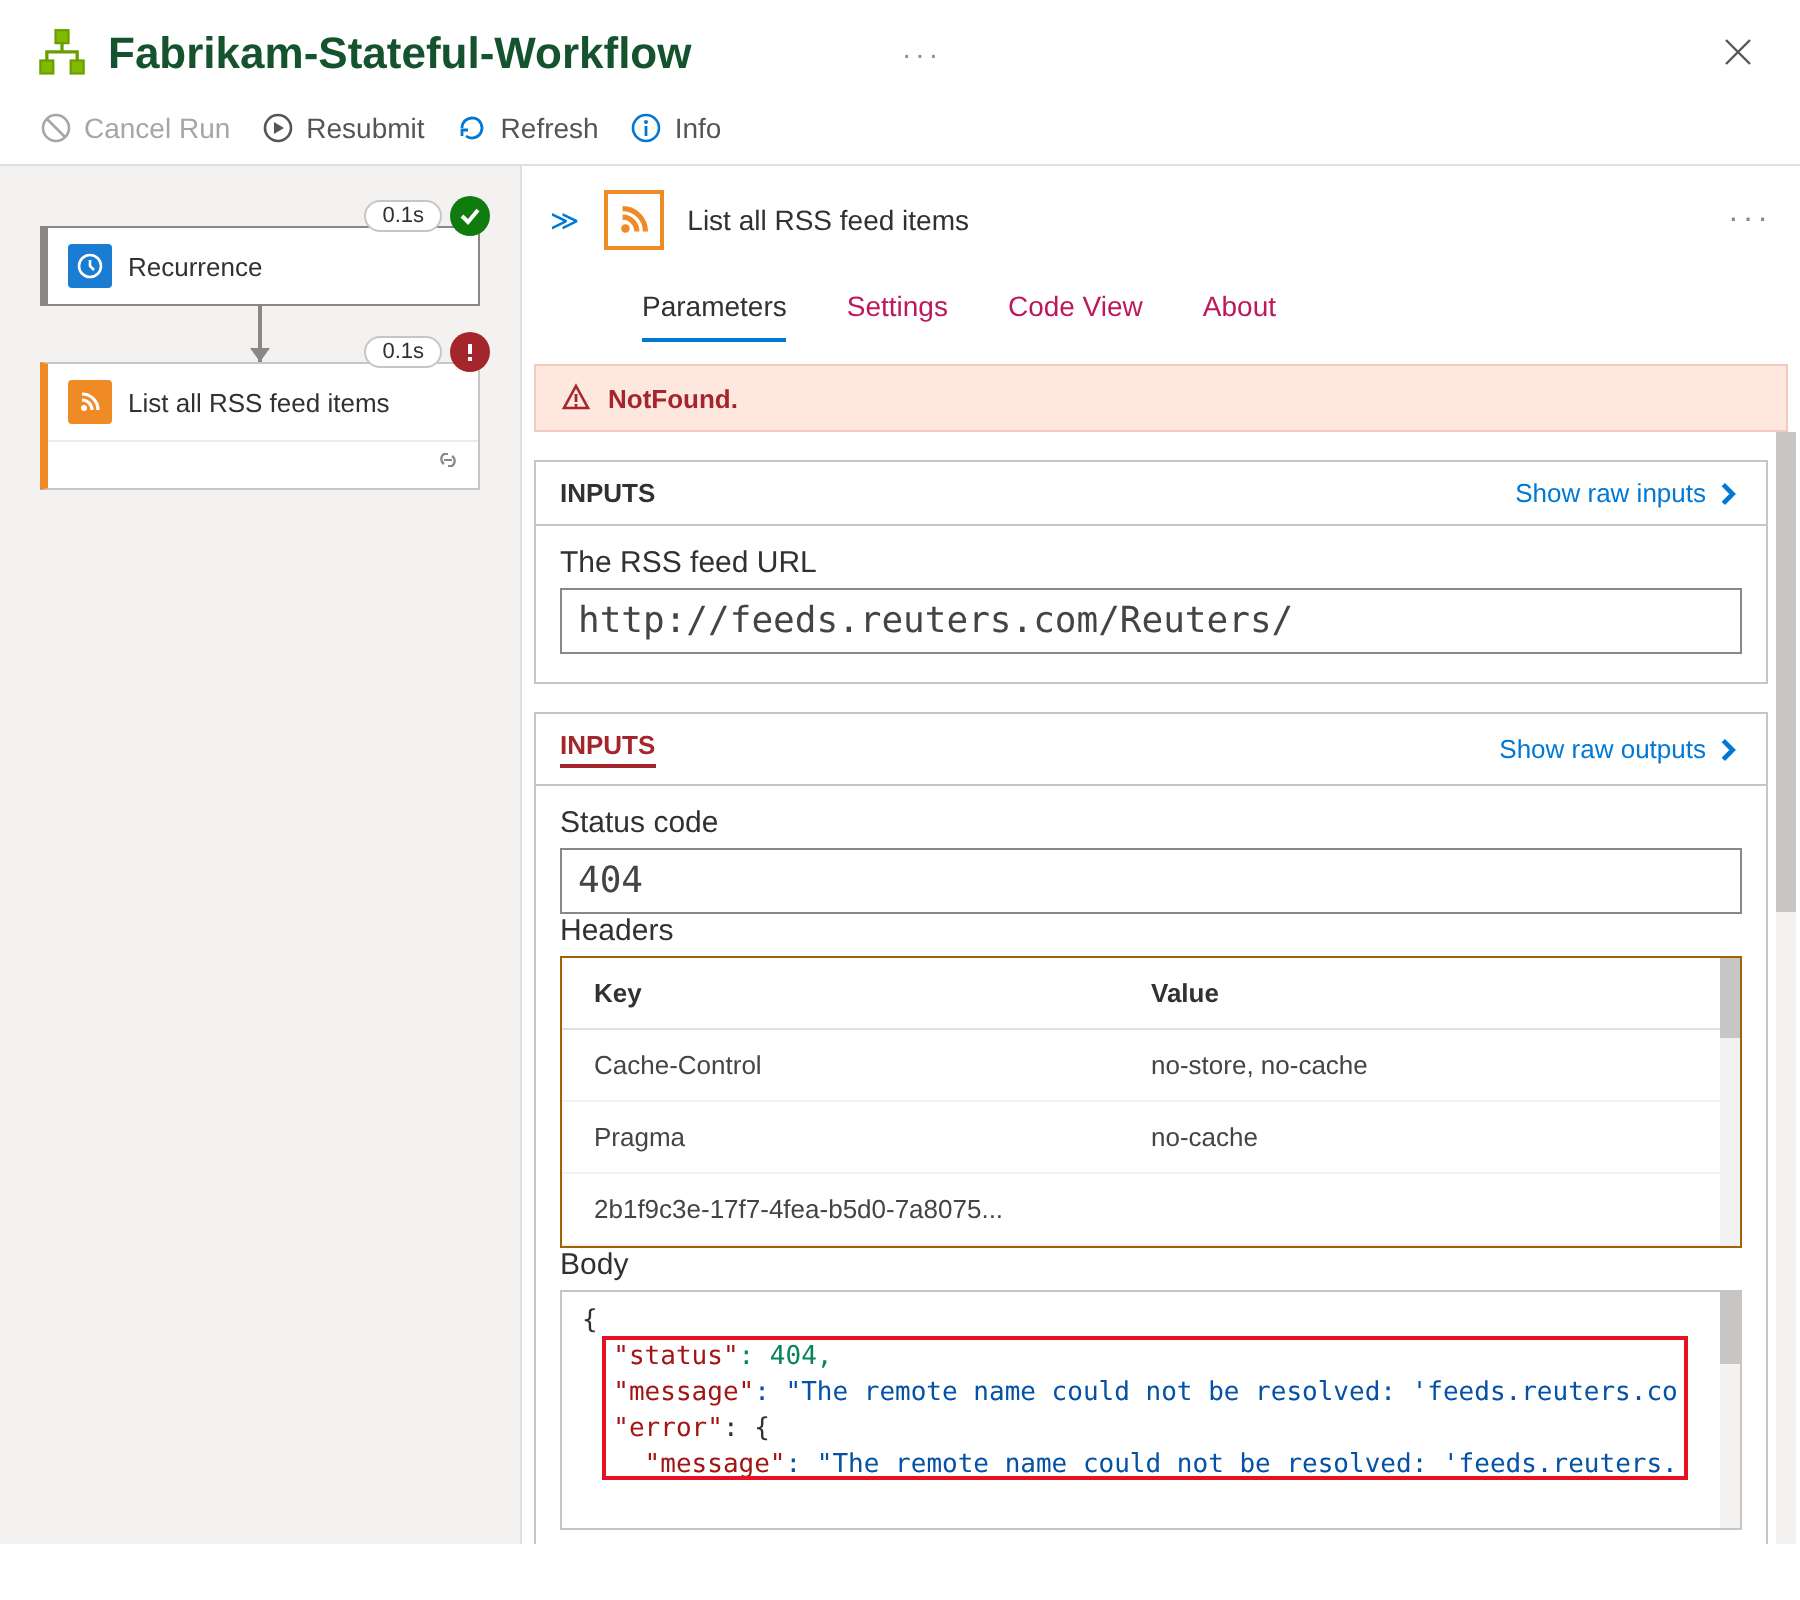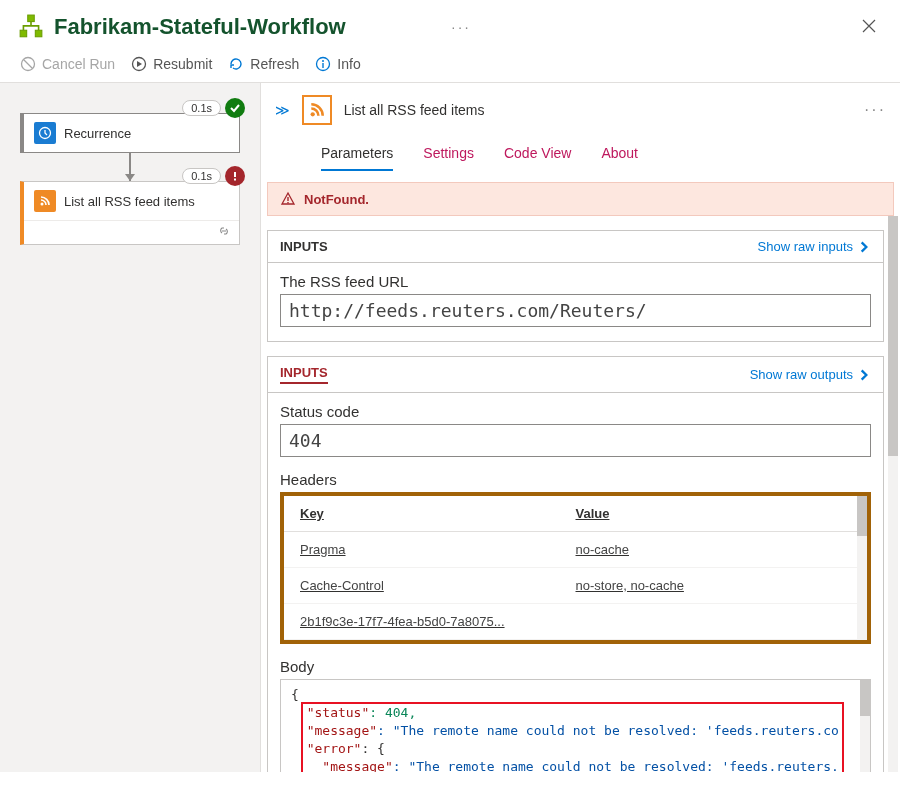--- a/index.html
+++ b/index.html
@@ -54,22 +54,22 @@
   .section { margin-top: 14px; background: #ffffff; }
   .sec-head { display: flex; align-items: center; padding: 8px 12px; border: 1px solid #c8c6c4; }
   .sec-title { font-size: 13px; font-weight: 600; flex: 1; color: #323130; }
   .sec-title.red { color: #a4262c; border-bottom: 2px solid #a4262c; display: inline-block; flex: 0 0 auto; padding-bottom: 2px; }
   .sec-head .spacer { flex: 1; }
   .sec-link { color: #0078d4; font-size: 13px; display: flex; align-items: center; gap: 4px; cursor: pointer; }
   .sec-link svg { width: 14px; height: 14px; }
   .sec-body { border: 1px solid #c8c6c4; border-top: none; padding: 10px 12px 14px 12px; }
   .field-label { font-size: 15px; color: #323130; margin-bottom: 4px; }
   .field-input { width: 100%; border: 1px solid #8a8886; padding: 5px 8px; font-family: Consolas, monospace; font-size: 18px; color: #444; }
-  .subsection { margin-top: 14px; }
-  .headers-grid { border: 4px solid #a16207; position: relative; margin-top: 4px; text-decoration: underline; }
+  .subsection { margin-top: 0; }
+  .headers-grid { border: 1px solid #a16207; position: relative; margin-top: 4px; }
   .headers-row { display: flex; padding: 10px 16px; font-size: 13px; }
   .headers-row.head { font-weight: 700; border-bottom: 1px solid #e1dfdd; }
   .headers-row .k { flex: 1; }
   .headers-row .v { flex: 1; }
   .headers-row.data { border-bottom: 1px solid #f3f2f1; color: #444; }
   .mini-scroll { position: absolute; right: 0; top: 0; bottom: 0; width: 10px; background: #f3f2f1; }
   .mini-thumb { position: absolute; top: 0; height: 40px; right: 0; width: 10px; background: #c8c6c4; }
   .body-box { border: 1px solid #c8c6c4; padding: 6px 10px; font-family: Consolas, monospace; font-size: 13px; margin-top: 4px; position: relative; height: 120px; overflow: hidden; }
   .hl-box { position: absolute; border: 2px solid #e81123; left: 20px; right: 26px; top: 22px; height: 72px; pointer-events: none; }
   .json-key { color: #a31515; }
@@ -252,26 +252,26 @@
             <input class="field-input" readonly="" value="404" style="">
 
             <div class="subsection">
               <div class="field-label">Headers</div>
               <div class="headers-grid">
                 <div class="headers-row head">
                   <div class="k">Key</div>
                   <div class="v">Value</div>
                 </div>
                 <div class="headers-row data">
+                  <div class="k">Cache-Control</div>
+                  <div class="v">no-store, no-cache</div>
+                </div>
+                <div class="headers-row data">
                   <div class="k">Pragma</div>
                   <div class="v">no-cache</div>
-                </div>
-                <div class="headers-row data">
-                  <div class="k">Cache-Control</div>
-                  <div class="v">no-store, no-cache</div>
                 </div>
                 <div class="headers-row data">
                   <div class="v">2b1f9c3e-17f7-4fea-b5d0-7a8075...</div>
                 </div>
                 <div class="mini-scroll">
                     <div class="mini-thumb"></div>
                   </div>
               </div>
             </div>
 

